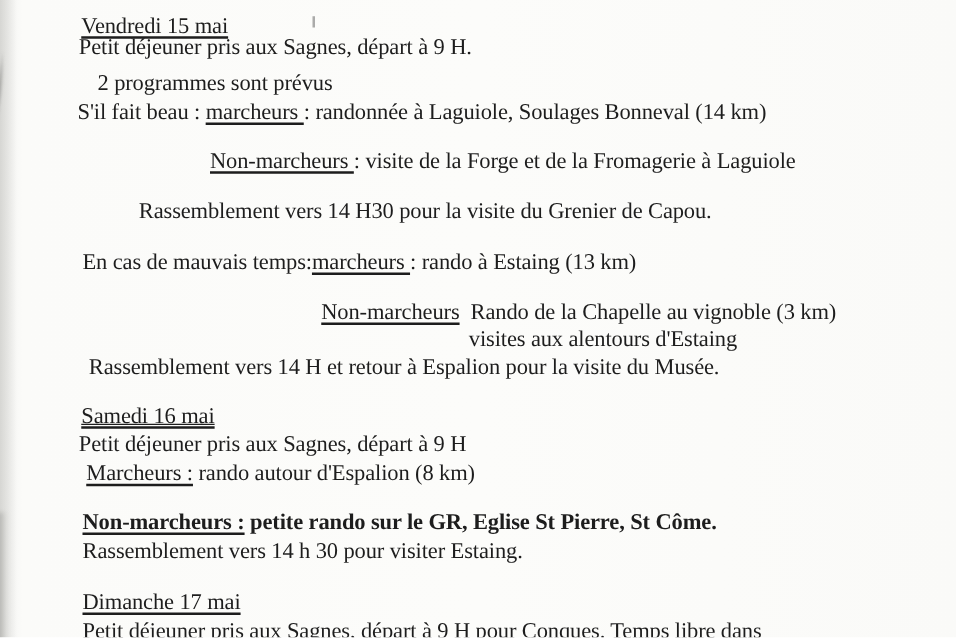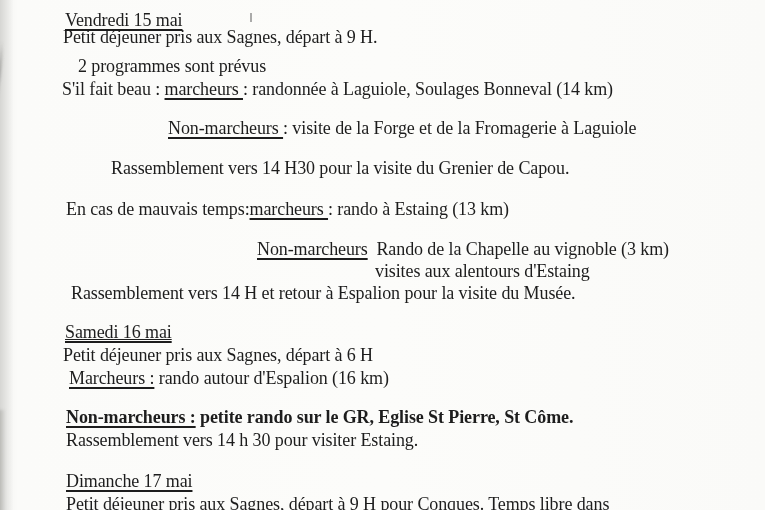--- a/index.html
+++ b/index.html
@@ -81,20 +81,20 @@
       <div class="line" style="top: 26px; left: 63px;"><span>Petit déjeuner pris aux Sagnes, départ à 9 H.</span></div>
       <div class="line" style="top: 55px; left: 62px; margin-left: 16px;"><span>2 programmes sont prévus</span></div>
       <div class="line" style="top: 78px; left: 62px; font-family: Liberation Serif, serif;"><span>S'il fait beau : </span><span class="u">marcheurs </span><span>: randonnée à Laguiole, Soulages Bonneval (14 km)</span></div>
       <div class="line" style="top: 117px; left: 168px;"><span class="u">Non-marcheurs </span><span>: visite de la Forge et de la Fromagerie à Laguiole</span></div>
       <div class="line" style="top: 157px; left: 66px; margin-left: 45px;"><span>Rassemblement vers 14 H30 pour la visite du Grenier de Capou.</span></div>
       <div class="line" style="top: 198px; left: 66px;"><span>En cas de mauvais temps:</span><span class="u">marcheurs </span><span>: rando à Estaing (13 km)</span></div>
       <div class="line" style="top: 238px; left: 257px;"><span class="u">Non-marcheurs</span><span>  Rando de la Chapelle au vignoble (3 km)</span></div>
       <div class="line" style="top: 260px; left: 375px;"><span>visites aux alentours d'Estaing</span></div>
       <div class="line" style="top: 282px; left: 71px;"><span>Rassemblement vers 14 H et retour à Espalion pour la visite du Musée.</span></div>
       <div class="line" style="top: 321px; left: 65px; text-decoration: underline;"><span class="u">Samedi 16 mai</span></div>
-      <div class="line" style="top: 344px; left: 63px;"><span>Petit déjeuner pris aux Sagnes, départ à 6 H</span></div>
-      <div class="line" style="top: 367px; left: 69px;"><span class="u">Marcheurs :</span><span> rando autour d'Espalion (16 km)</span></div>
+      <div class="line" style="top: 344px; left: 63px;"><span>Petit déjeuner pris aux Sagnes, départ à 9 H</span></div>
+      <div class="line" style="top: 367px; left: 69px;"><span class="u">Marcheurs :</span><span> rando autour d'Espalion (8 km)</span></div>
       <div class="line" style="top: 406px; left: 66px; font-weight: bold;"><span class="u">Non-marcheurs :</span><span> petite rando sur le GR, Eglise St Pierre, St Côme.</span></div>
       <div class="line" style="top: 429px; left: 66px;"><span>Rassemblement vers 14 h 30 pour visiter Estaing.</span></div>
       <div class="line" style="top: 470px; left: 66px;"><span class="u">Dimanche 17 mai</span></div>
       <div class="line" style="top: 493px; left: 66px;"><span>Petit déjeuner pris aux Sagnes, départ à 9 H pour Conques. Temps libre dans</span></div>
     </div>
 </div>
 
 </body></html>

